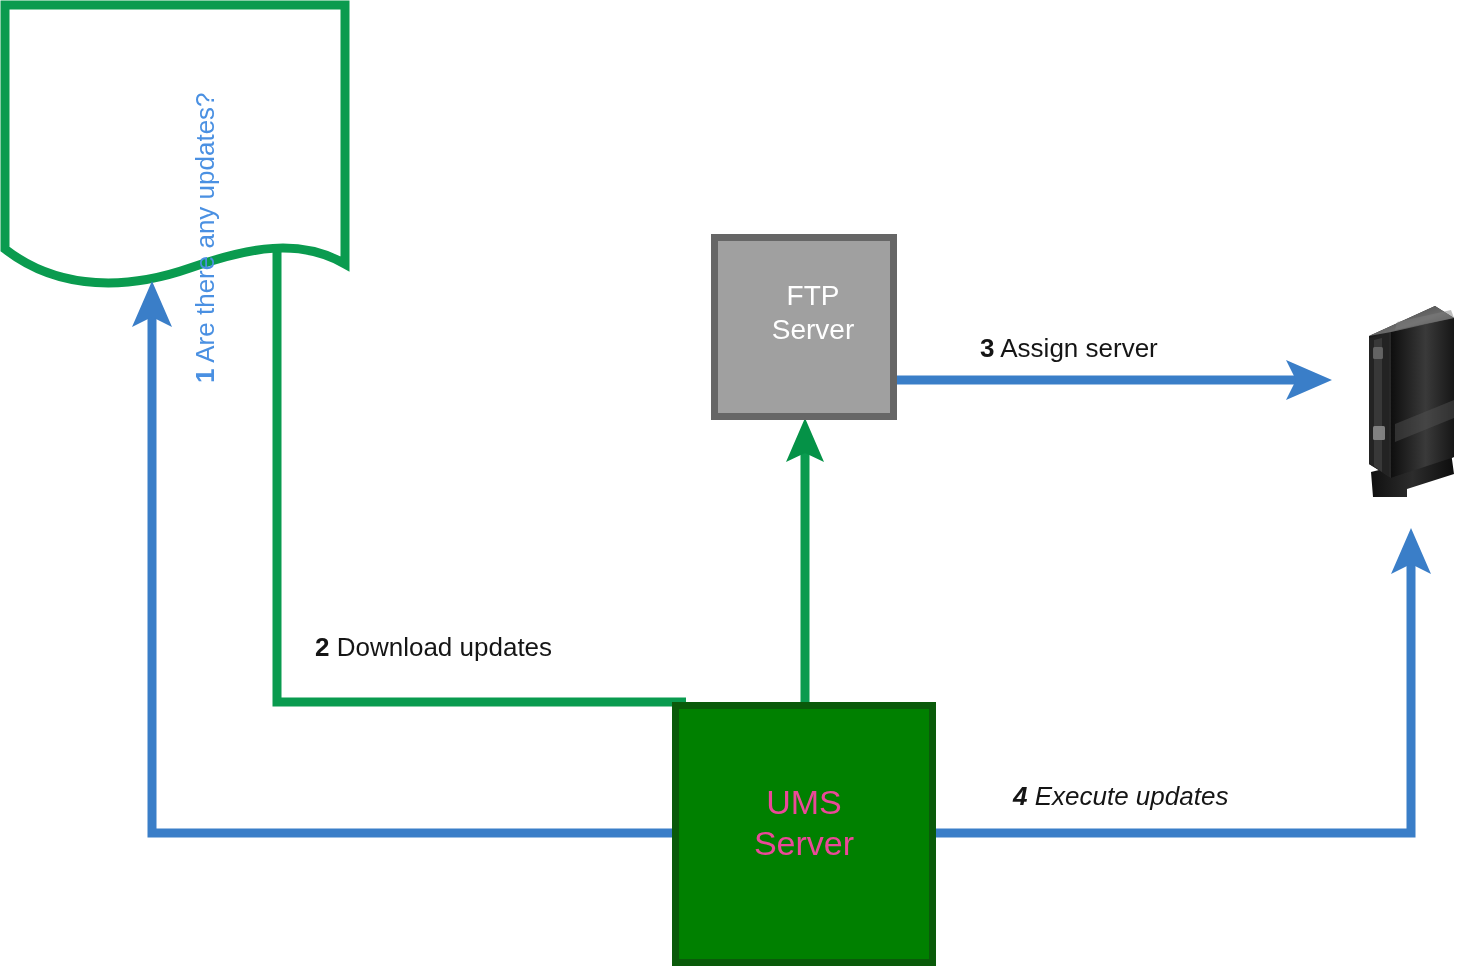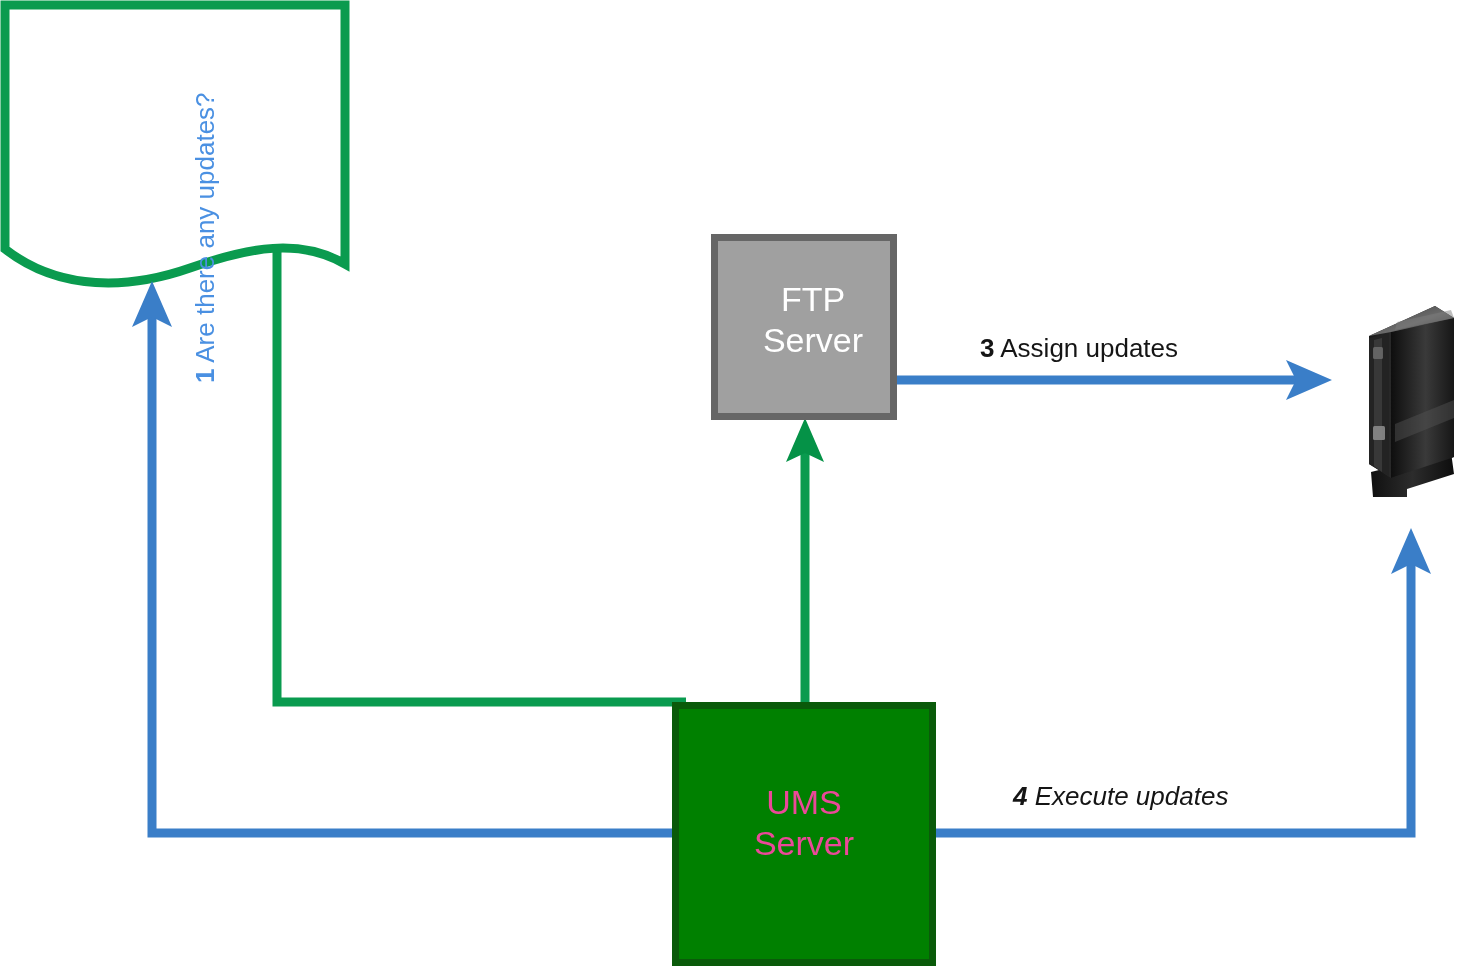--- a/index.html
+++ b/index.html
@@ -37,21 +37,21 @@
     top: 105px;
     width: 340px;
     font-size: 31px;
     color: #0a9b4f;
   }
   
   #ftp-server-label {
     left: 711px;
     top: 279px;
     width: 204px;
-    font-size: 34px;
+    font-size: 28px;
     color: #ffffff;
   }
   
   #ums-server-label {
     left: 672px;
     top: 782px;
     width: 264px;
     font-size: 34px;
     color: #ec4899;
   }
@@ -202,24 +202,28 @@
 Server</div>
 
   <div class="node-label" id="ums-server-label">UMS
 Server</div>
 
   <div id="label-any-updates">
     <span class="num">1</span>
     <span>Are there any updates?</span>
   </div>
 
+  <div class="edge-label" id="label-download-updates">
+    <span class="num">2</span>
+    <span>Download updates</span>
+  </div>
 
   <div class="edge-label" id="label-assign-updates">
     <span class="num">3</span>
-    <span>Assign updates</span>
+    <span>Assign server</span>
   </div>
 
   <div class="edge-label" id="label-execute-updates">
     <span class="num">4</span>
     <span>Execute updates</span>
   </div>
 
 </div>
 
 </body></html>

